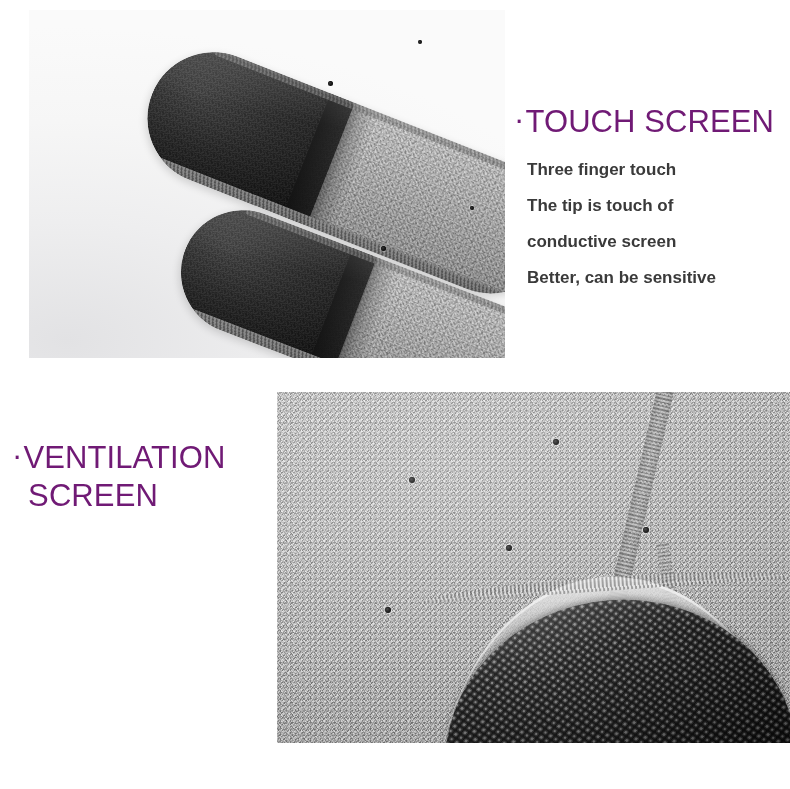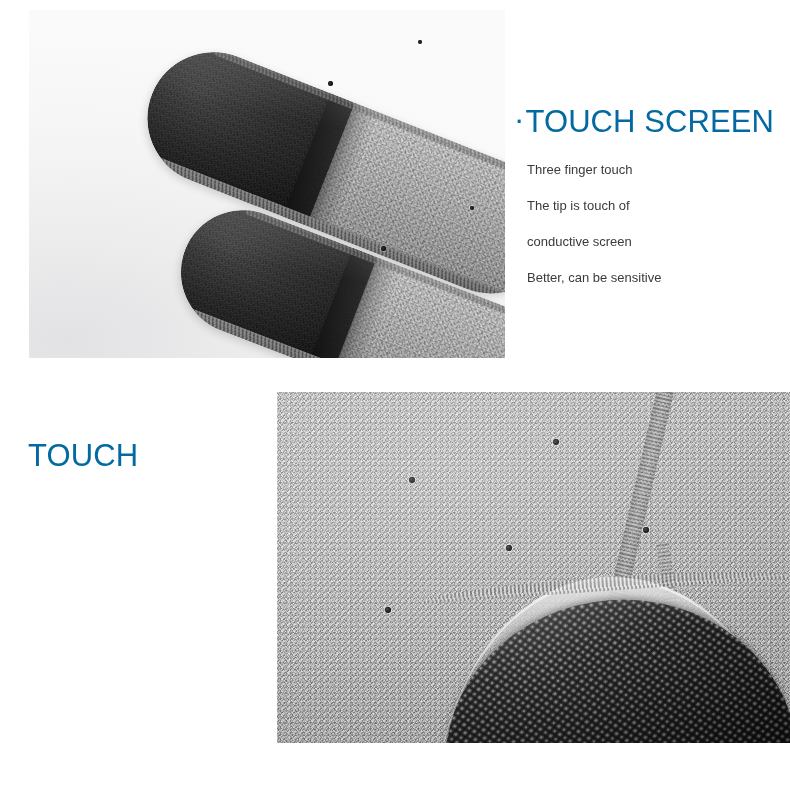--- a/index.html
+++ b/index.html
@@ -212,34 +212,35 @@
     box-shadow: 0 0 0 1px rgba(255,255,255,0.34), inset 0 1px 1px rgba(0,0,0,0.55);
   }
 
   
   .text-block { position: absolute; }
   .heading {
     font-size: 31px;
     line-height: 38px;
     font-weight: 400;
     letter-spacing: 0.1px;
-    color: #0369a1;
+    color: #701a75;
     white-space: nowrap;
   }
   .heading .dot {
     font-size: 31px;
     vertical-align: 0.06em;
     margin-right: 1px;
   }
   .heading .ind { padding-left: 0.52em; display: block; }
   .body-line {
-    font-size: 13px;
+    font-size: 17px;
     line-height: 36px;
     color: #3a3a3a;
     white-space: nowrap;
+    font-weight: bold;
   }
 
   #block-touch { left: 514px; top: 101px; }
   #block-touch .body { margin-top: 11px; padding-left: 13px; }
 
   #block-vent { left: 12px; top: 437px; }
   #block-vent .body { margin-top: 24px; padding-left: 16px; }
 </style>
 </head>
 <body style="background: rgb(255, 255, 255);">
@@ -275,21 +276,22 @@
   <div class="body">
     <div class="body-line">Three finger touch</div>
     <div class="body-line">The tip is touch of</div>
     <div class="body-line">conductive screen</div>
     <div class="body-line">Better, can be sensitive</div>
   </div>
 </div>
 
 <div class="text-block" id="block-vent">
   <div class="heading">
-    <span class="ind">TOUCH</span>
+    <span><span class="dot">·</span><span>VENTILATION</span></span>
+    <span class="ind">SCREEN</span>
   </div>
 </div>
 
 <div id="photo-palm">
   <div class="suede-field"></div>
   <div class="seam-right"></div>
   <div class="seam-right2"></div>
 
   <div class="palm-perf" style="left:276px; top:47px;"></div>
   <div class="palm-perf" style="left:132px; top:85px;"></div>

